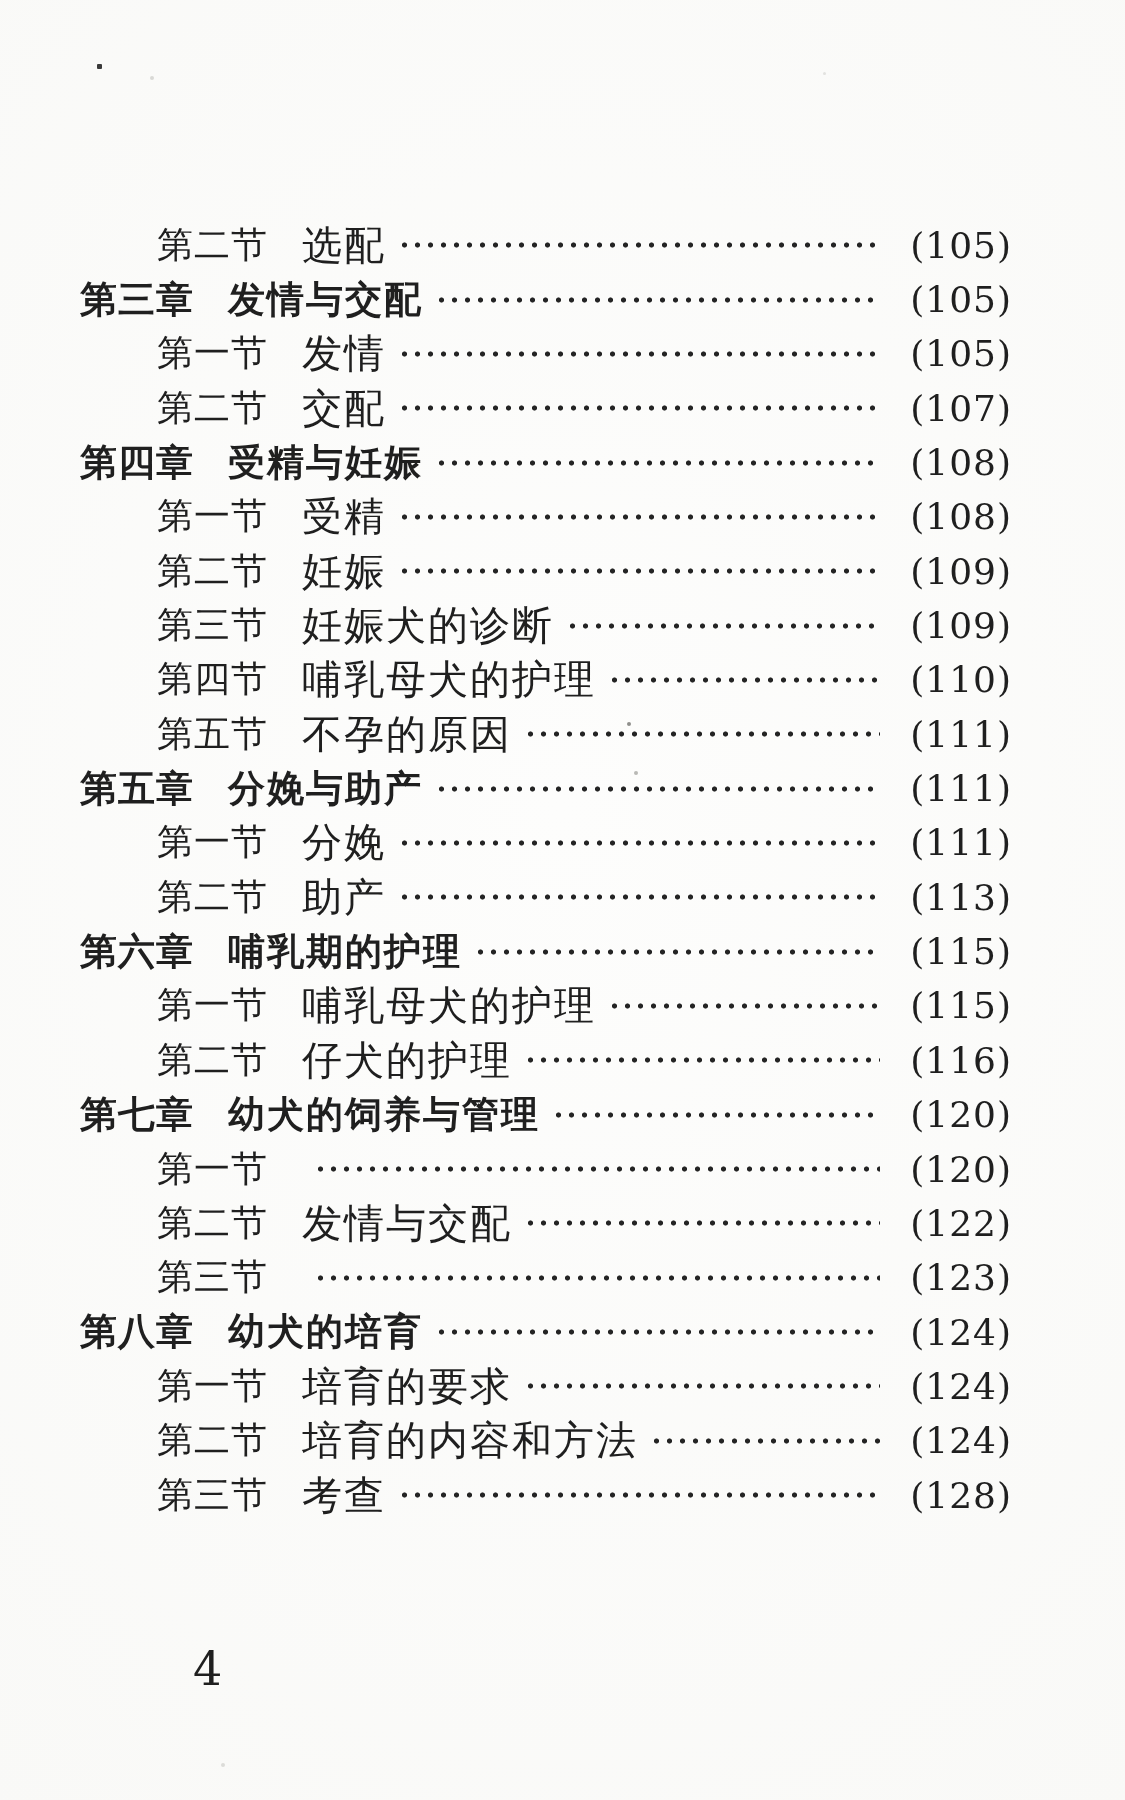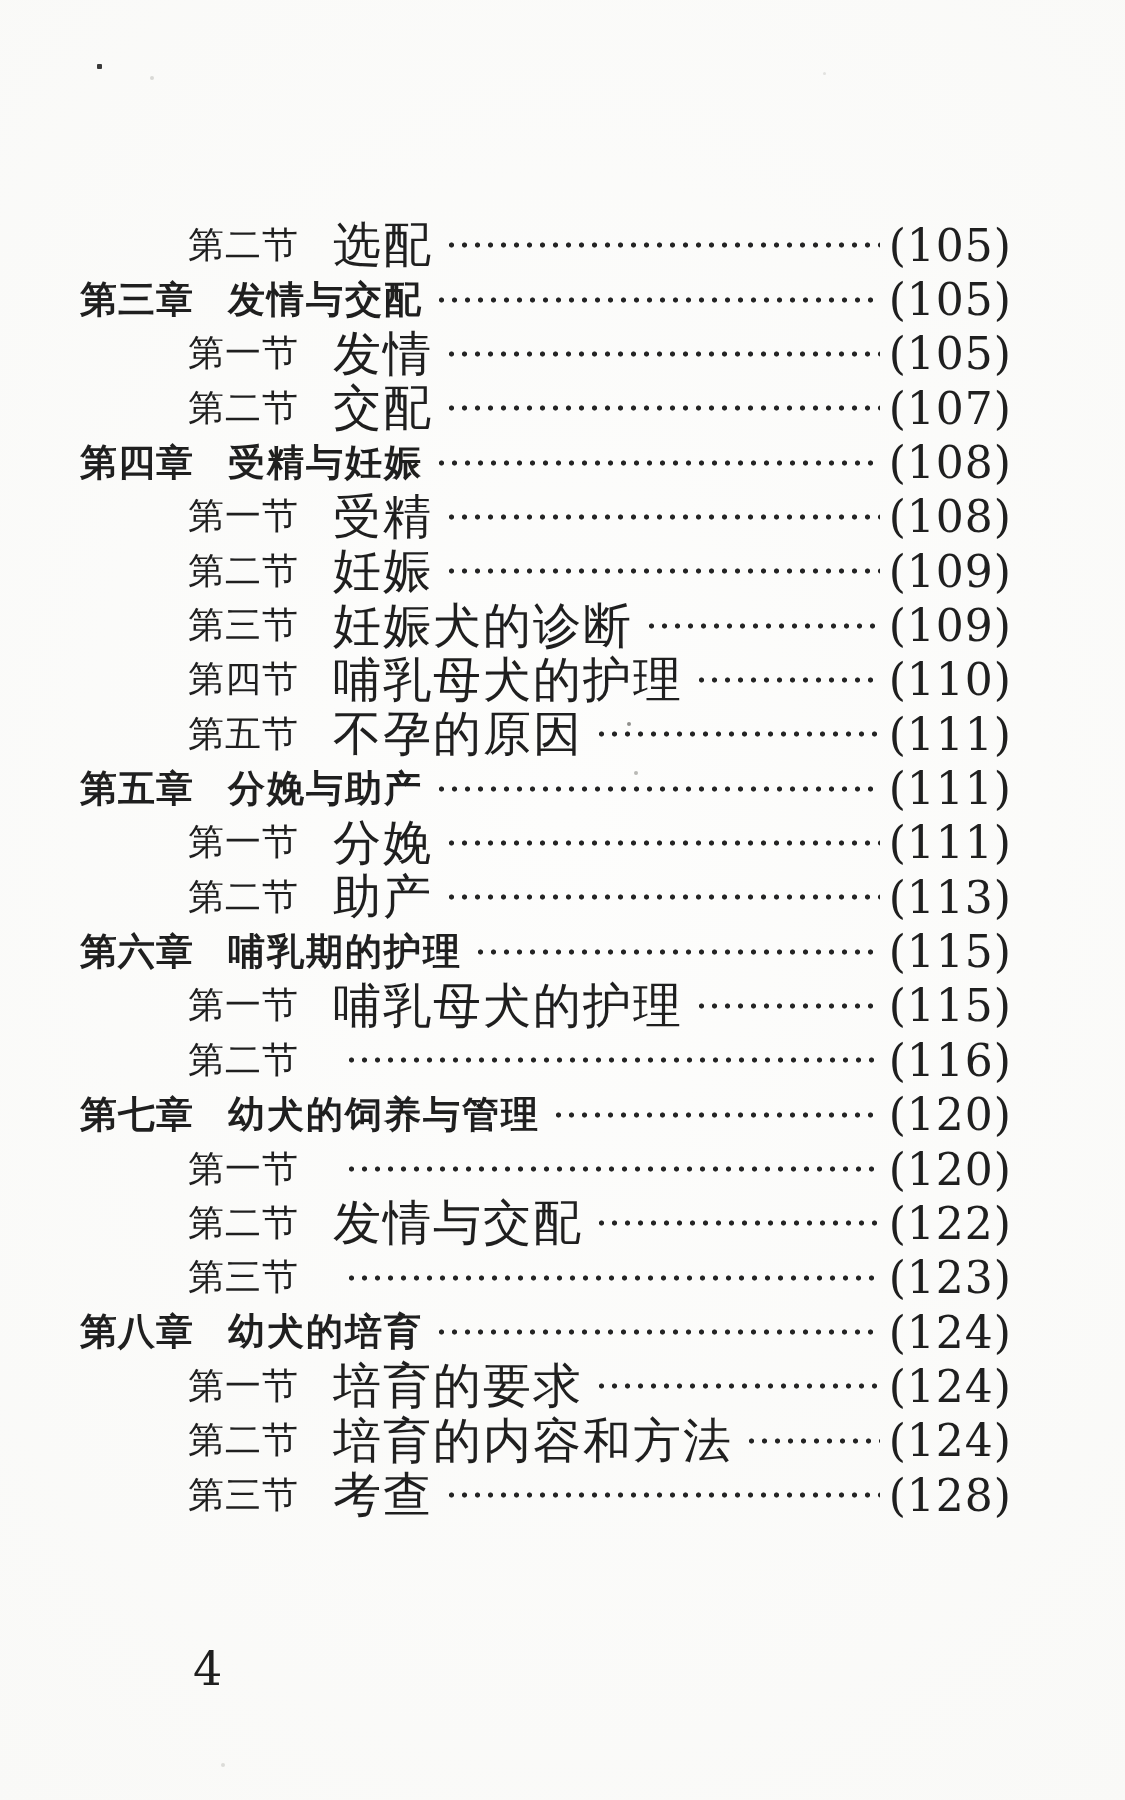--- a/index.html
+++ b/index.html
@@ -21,31 +21,31 @@
     left: 0;
     right: 0;
     padding-right: 113px;
   }
   .row {
     height: 54.35px;
     display: flex;
     align-items: center;
     white-space: nowrap;
   }
-  .row.section { padding-left: 157px; margin-left: 31px; }
+  .row.section { padding-left: 157px; }
   .row.chapter { padding-left: 80px; }
   .label {
     flex: none;
     font-size: 36px;
     letter-spacing: 1px;
     margin-right: 34px;
   }
   .title {
     flex: none;
-    font-size: 48px;
+    font-size: 40px;
     letter-spacing: 2px;
   }
   .row.chapter .label,
   .row.chapter .title {
     font-family: "DejaVu Sans", "Liberation Sans", sans-serif;
     font-weight: 700;
     font-size: 37px;
   }
   .dots {
     flex: 1 1 auto;
@@ -54,21 +54,21 @@
     background-image: radial-gradient(circle, #242424 2.2px, rgba(0,0,0,0) 2.9px);
     background-size: 13px 14px;
     background-repeat: repeat-x;
     background-position: 4px center;
     min-width: 12px;
   }
   .page {
     flex: none;
     width: 132px;
     text-align: right;
-    font-size: 44px;
+    font-size: 36px;
     letter-spacing: 1px;
   }
   .folio {
     position: absolute;
     left: 193px;
     top: 1642px;
     font-size: 46px;
     font-family: "DejaVu Serif", "Liberation Serif", serif;
   }
   .speck {
@@ -171,20 +171,21 @@
     <span class="page">(115)</span>
   </div>
     <div class="row section">
     <span class="label">第一节</span>
     <span class="title">哺乳母犬的护理</span>
     <span class="dots"></span>
     <span class="page">(115)</span>
   </div>
     <div class="row section">
     <span class="label">第二节</span>
+    <span class="title">仔犬的护理</span>
     <span class="dots"></span>
     <span class="page">(116)</span>
   </div>
     <div class="row chapter">
     <span class="label">第七章</span>
     <span class="title">幼犬的饲养与管理</span>
     <span class="dots"></span>
     <span class="page">(120)</span>
   </div>
     <div class="row section">

